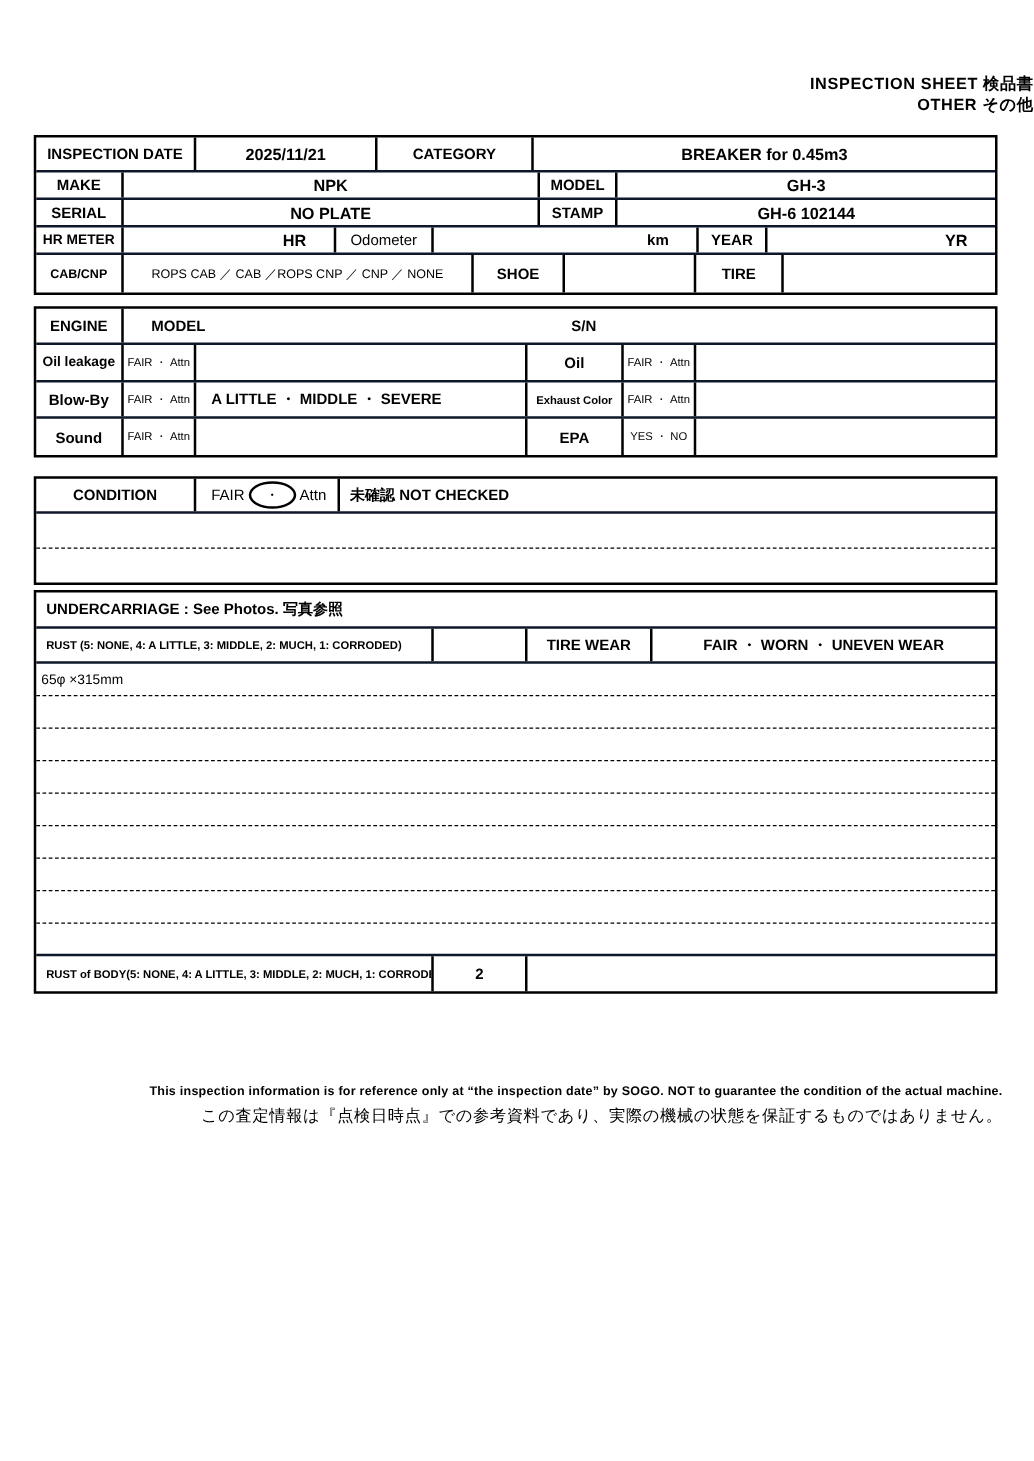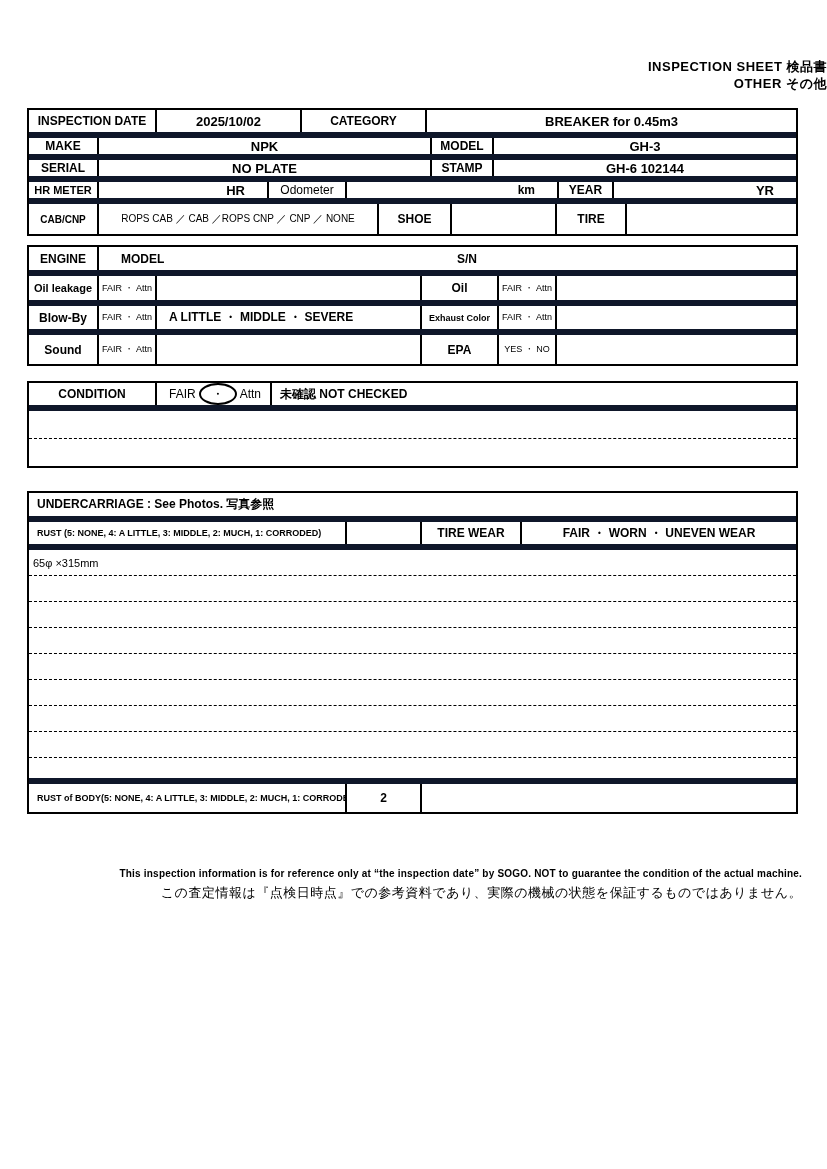--- a/index.html
+++ b/index.html
@@ -8,23 +8,23 @@
     position:relative; width:827px; height:1169px; background:#fff;
     font-family:"Liberation Sans","DejaVu Sans",sans-serif; color:#000;
   }
   .titles { padding-top:58px; text-align:center; }
   .titles div { font-weight:bold; font-size:13px; line-height:17px; letter-spacing:.5px;text-align:right; }
   .content { position:absolute; left:27px; top:108px; width:771px; }
 
   .tbl { border:2px solid #000; width:100%; background:#fff; }
   .mt9  { margin-top:9px; }
   .mt15 { margin-top:15px; }
-  .mt18 { margin-top:23px; }
-
-  .row { display:flex; align-items:stretch; border-bottom:6px solid #0f172a; }
+  .mt18 { margin-top:4px; }
+
+  .row { display:flex; align-items:stretch; border-bottom:2px solid #0f172a; }
   .row.last, .row.nb { border-bottom:none; }
   .row.dash { border-bottom:1.5px dashed #000; }
 
   .cell { border-right:2px solid #000; display:flex; align-items:center; justify-content:center;
           overflow:hidden; white-space:nowrap; }
   .cell.nr, .cell:last-child { border-right:none;text-align:right; }
   .fill { flex:1 1 auto; }
 
   
   .w55{flex:0 0 55px}.w58{flex:0 0 58px}.w62{flex:0 0 62px}.w70{flex:0 0 70px}
@@ -64,21 +64,21 @@
   <div class="titles">
     <div>INSPECTION SHEET 検品書</div>
     <div>OTHER  その他</div>
   </div>
 
   <div class="content">
 
     <div class="tbl">
       <div class="row h28">
         <div class="cell w128 fs12 b">INSPECTION DATE</div>
-        <div class="cell w145 fs13 b">2025/10/02</div>
+        <div class="cell w145 fs13 b">2025/11/21</div>
         <div class="cell w125 fs12 b">CATEGORY</div>
         <div class="cell fill fs13 b">BREAKER for 0.45m3</div>
       </div>
       <div class="row h31">
         <div class="cell w70 fs12 b">MAKE</div>
         <div class="cell w333 fs13 b">NPK</div>
         <div class="cell w62 fs12 b">MODEL</div>
         <div class="cell fill fs13 b">GH-3</div>
       </div>
       <div class="row h31">

